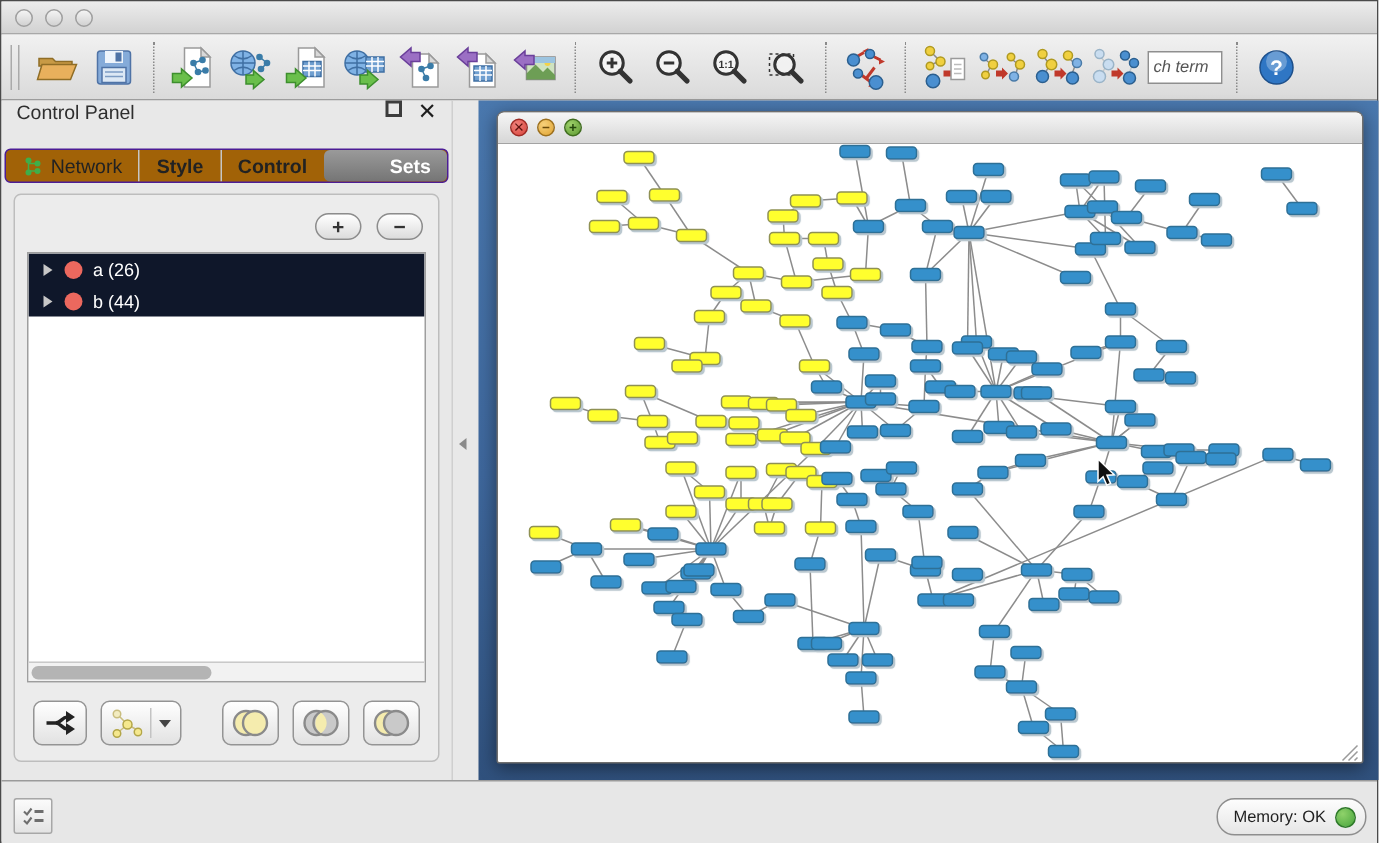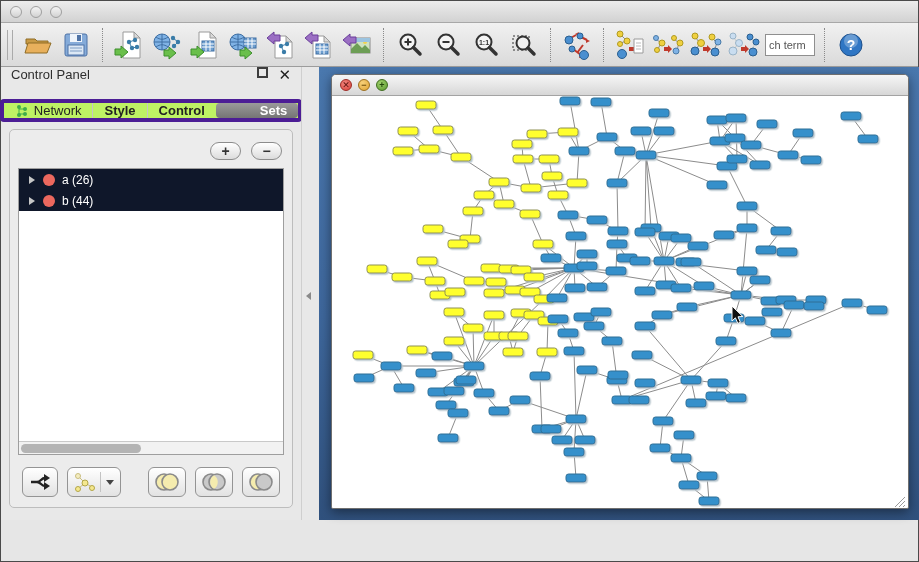--- a/index.html
+++ b/index.html
@@ -22,33 +22,33 @@
   .toolbar { position:absolute; left:0; top:22px; width:100%; height:44px;
     background:linear-gradient(#f1f1f1,#dadada); border-bottom:1px solid #9c9c9c;
     display:flex; align-items:center; padding:0 6px; }
   .tb-handle { width:6px; height:30px; border-left:1px solid #aaa; border-right:1px solid #aaa; margin:0 6px 0 0; }
   .tb-sep { height:34px; border-left:1px dotted #8a8a8a; margin:0 7px; }
   .tb-btn { width:38px; height:38px; display:flex; align-items:center; justify-content:center;
     background:transparent; border:none; }
   .tb-btn svg { display:block; }
   .search-wrap { display:flex; align-items:center; margin:0 2px; }
   .search-input { width:50px; height:22px; border:1px solid #8f8f8f; background:#fff;
-    font-size:11px; color:#555; padding:0 3px;
+    font-style:italic; font-size:11px; color:#555; padding:0 3px;
     font-family:"Liberation Sans",sans-serif; }
 
   
   .main { position:absolute; left:0; top:66px; width:919px; height:453px; display:flex; }
 
   
   .control-panel { width:300px; height:100%; background:#e8e8e8; display:flex; flex-direction:column; }
   .cp-header { height:30px; display:flex; align-items:flex-start; padding:0 10px; }
   .cp-title { font-size:13px; color:#2e2e2e; flex:1; }
   .cp-float { width:11px; height:11px; border:2px solid #3c3c3c; margin-right:10px; }
   .cp-close { font-size:15px; font-weight:bold; color:#1d1d1d; line-height:1; }
-  .cp-tabs { display:flex; align-self:center; background:#bef264; border:4px solid #4c1d95;
+  .cp-tabs { display:flex; align-self:center; background:#a16207; border:1px solid #4c1d95;
     border-radius:4px; height:23px; align-items:stretch; margin-top:2px; overflow:hidden; }
   .cp-tab { display:flex; align-items:center; padding:0 11px; font-size:13px; color:#222; position:relative; }
   .cp-tab + .cp-tab { border-left:1px solid #c6c6c6;font-weight:bold; }
   .cp-tab.active { background:linear-gradient(#9a9a9a,#757575); color:#fff; border-radius:4px;
     border-left:none; margin:0;padding-left:44px; }
   .tab-net-icon { margin-right:6px; }
   .cp-box { flex:1; margin:7px 8px 12px 8px; border:1px solid #bdbdbd; border-radius:5px;
     background:#ececec; display:flex; flex-direction:column; padding:6px 8px 8px 8px; }
   .pm-row { display:flex; justify-content:flex-end; gap:10px; padding:6px 2px 8px 0; }
   .pm-btn { width:31px; height:18px; border:1px solid #8c8c8c; border-radius:9px;
@@ -837,13 +837,25 @@
             <path d="M400 210 l0 15 l3.4 -3.2 l2.4 5.6 l2.6 -1.1 l-2.4 -5.5 l4.8 -0.3 z" fill="#111" stroke="#fff" stroke-width="1"></path>
             <g stroke="#9a9a9a">
               <path d="M563 411 l10 -10 M567 411 l6 -6 M571 411 l2 -2"></path>
             </g>
           </svg>
         </div>
       </div>
     </div>
   </div>
 
+  <div class="statusbar">
+    <button class="task-btn">
+      <svg width="16" height="14" viewBox="0 0 16 14">
+        <path d="M2 4 l2 2 3 -4 M2 10 l2 2 3 -4" stroke="#6e6e6e" fill="none" stroke-width="1.4"></path>
+        <path d="M9 4 h6 M9 10 h6" stroke="#6e6e6e" stroke-width="2"></path>
+      </svg>
+    </button>
+    <button class="memory-pill">
+      <span class="memory-label">Memory: OK</span>
+      <span class="memory-dot"></span>
+    </button>
+  </div>
 </div>
 
 </body></html>

